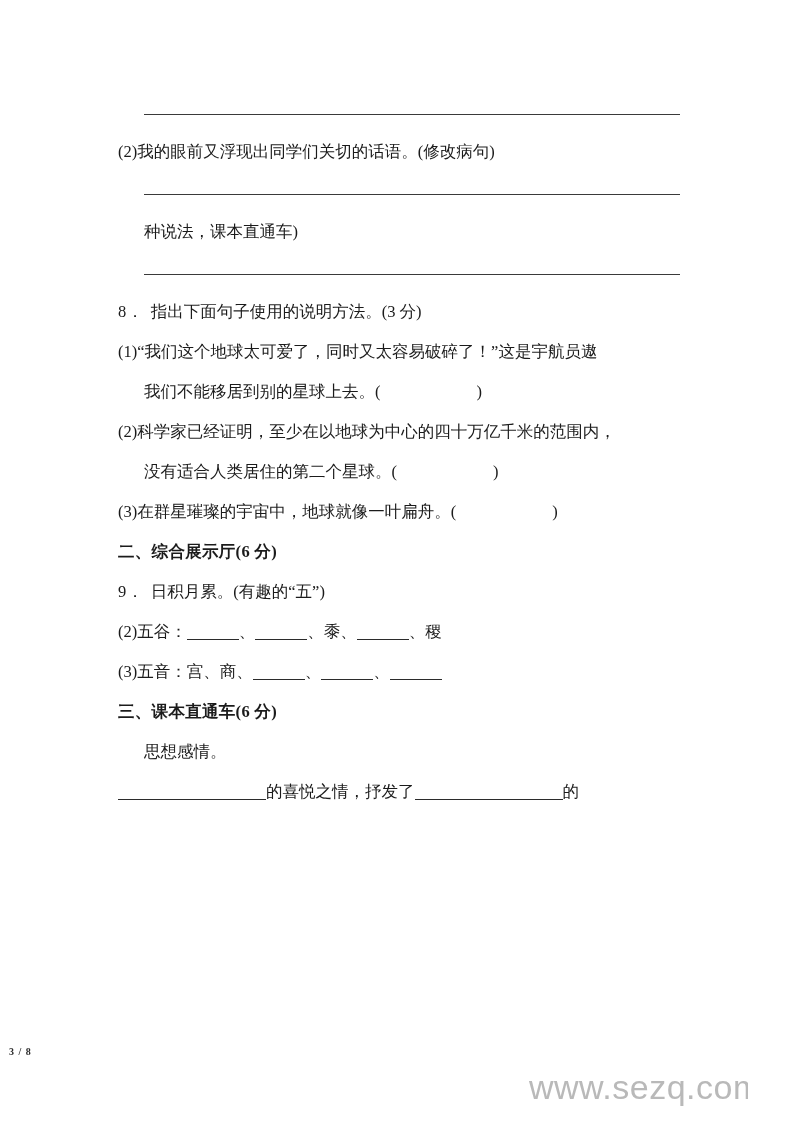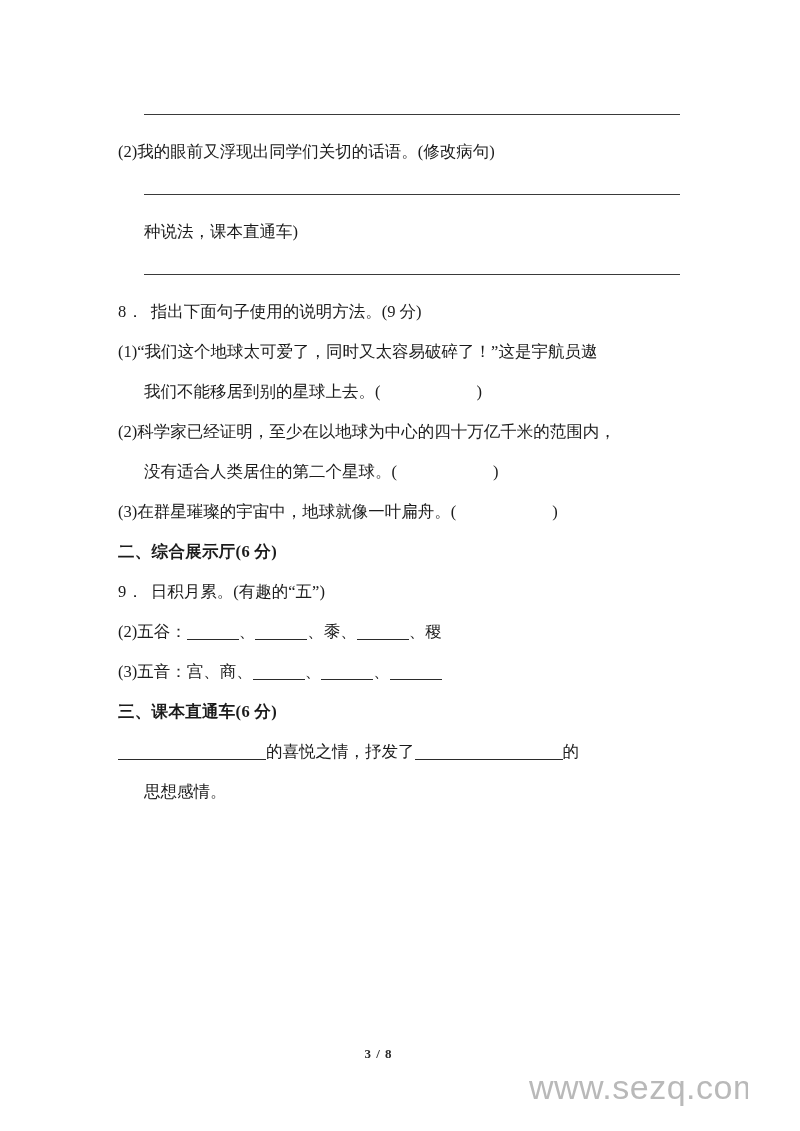--- a/index.html
+++ b/index.html
@@ -85,24 +85,24 @@
     word-spacing: 0;
   }
   .justified .jtext { letter-spacing: 0; }
 
   
   #page-num {
     position: absolute;
     left: 9px;
     right: 0;
     top: 1046px;
-    text-align: center;
+    text-align: left;
     font-family: "Liberation Serif", "DejaVu Serif", serif;
     font-weight: bold;
-    font-size: 13px;
+    font-size: 10px;
     color: #2a2a2a;
     letter-spacing: 1px;
   }
   #watermark {
     position: absolute;
     left: 497px;
     top: 1068px;
     font-family: "Liberation Sans", "DejaVu Sans", sans-serif;
     font-size: 34px;
     color: #b9b9b9;
@@ -121,21 +121,21 @@
     <div class="answer-rule"></div>
 
     <div class="q-line"><span>(2)</span><span>我的眼前又浮现出同学们关切的话语。(修改病句)</span></div>
 
     <div class="answer-rule"></div>
 
     <div class="q-line indent"><span>种说法，课本直通车)</span></div>
 
     <div class="answer-rule"></div>
 
-    <div class="q-line"><span class="num">8．</span><span class="num-gap"></span><span>指出下面句子使用的说明方法。(9 分)</span></div>
+    <div class="q-line"><span class="num">8．</span><span class="num-gap"></span><span>指出下面句子使用的说明方法。(3 分)</span></div>
 
     <div class="q-line"><span>(1)</span><span>“我们这个地球太可爱了，同时又太容易破碎了！”这是宇航员遨</span></div>
     <div class="q-line indent"><span>我们不能移居到别的星球上去。(</span><span class="paren-slot"></span><span>)</span></div>
 
     <div class="q-line"><span>(2)</span><span>科学家已经证明，至少在以地球为中心的四十万亿千米的范围内，</span></div>
     <div class="q-line indent"><span>没有适合人类居住的第二个星球。(</span><span class="paren-slot"></span><span>)</span></div>
 
     <div class="q-line"><span>(3)</span><span>在群星璀璨的宇宙中，地球就像一叶扁舟。(</span><span class="paren-slot"></span><span>)</span></div>
 
     <div class="sect-head">二、综合展示厅(6 分)</div>
@@ -144,22 +144,22 @@
 
 
     <div class="q-line"><span>(2)</span><span>五谷：</span><span class="blank s"></span><span>、</span><span class="blank s"></span><span>、</span><span>黍</span><span>、</span><span class="blank s"></span><span>、</span><span>稷</span></div>
 
     <div class="q-line"><span>(3)</span><span>五音：</span><span>宫</span><span>、</span><span>商</span><span>、</span><span class="blank s"></span><span>、</span><span class="blank s"></span><span>、</span><span class="blank s"></span></div>
 
 
     <div class="sect-head">三、课本直通车(6 分)</div>
 
 
+    <div class="q-line indent"><span>思想感情。</span></div>
+
     <div class="q-line"><span class="blank l"></span><span>的喜悦之情，抒发了</span><span class="blank l"></span><span>的</span></div>
-
-    <div class="q-line indent"><span>思想感情。</span></div>
 
   </div>
 
   <div id="page-num">3 / 8</div>
   <div id="watermark">www.sezq.com</div>
 
 </div>
 
 </body></html>

